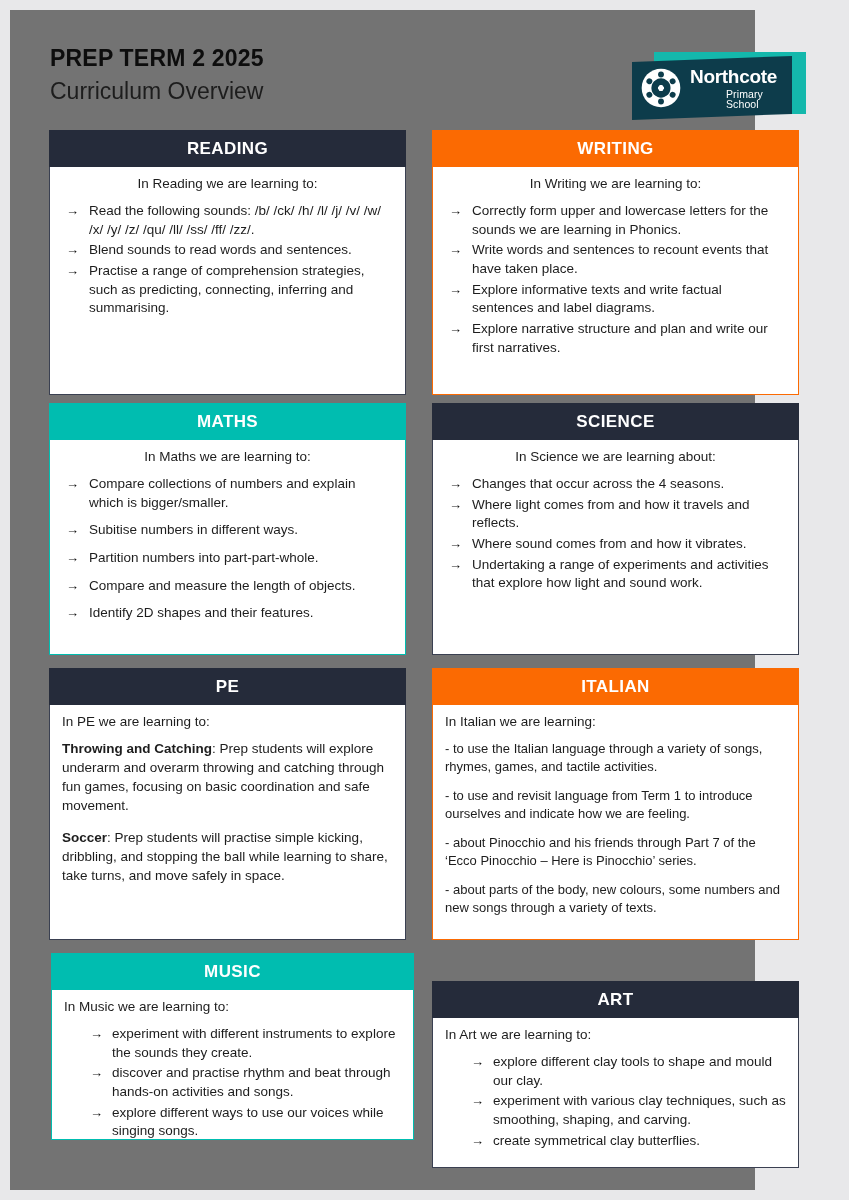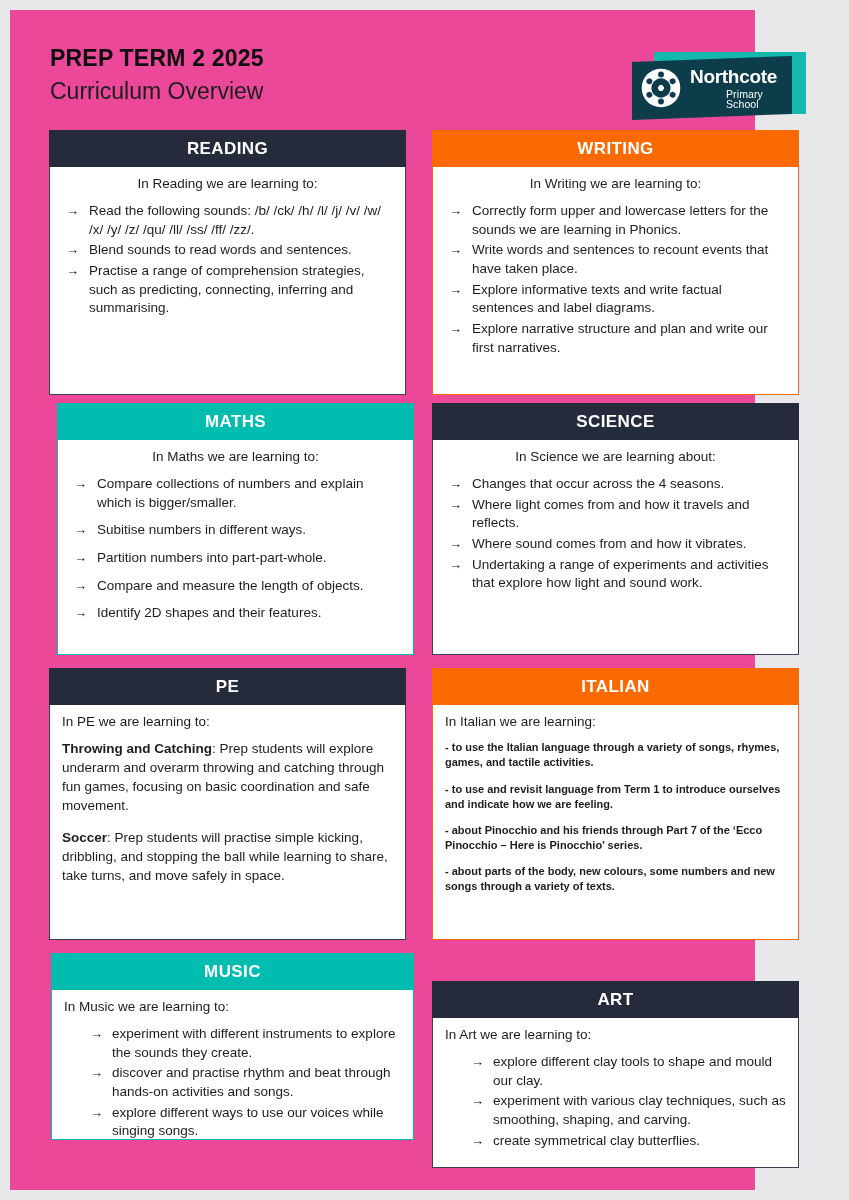--- a/index.html
+++ b/index.html
@@ -12,21 +12,21 @@
     background: #e8e8ea;
     font-family: "Liberation Sans", sans-serif;
     overflow: hidden;
   }
   .page {
     position: absolute;
     left: 10px;
     top: 10px;
     width: 745px;
     height: 1180px;
-    background: #ec4899;
+    background: #737373;
     box-sizing: border-box;
   }
 
   
   .header {
     position: absolute;
     left: 0; top: 0;
     width: 829px;
     height: 110px;
   }
@@ -188,25 +188,24 @@
   p.para {
     font-size: 13.5px;
     color: #1d1d1d;
     line-height: 1.4;
     margin: 0 0 13px 0;
   }
   p.para:last-child { margin-bottom: 0; }
   p.para b { font-weight: bold; }
 
   p.dash {
-    font-size: 11px;
+    font-size: 13px;
     color: #1d1d1d;
     line-height: 1.38;
     margin: 0 0 11px 0;
-    font-weight: bold;
   }
 </style>
 </head>
 <body>
 
 <div class="page">
 
   <div class="header">
     <div class="title-block">
       <div class="term-title">PREP TERM 2 2025</div>
@@ -272,21 +271,21 @@
       <p class="intro center">In Writing we are learning to:</p>
       <ul class="arrow-list">
         <li>Correctly form upper and lowercase letters for the sounds we are learning in Phonics.</li>
         <li>Write words and sentences to recount events that have taken place.</li>
         <li>Explore informative texts and write factual sentences and label diagrams.</li>
         <li>Explore narrative structure and plan and write our first narratives.</li>
       </ul>
     </div>
   </div>
 
-  <div class="card theme-teal" style="left:39px; top:393px; width:357px; height:252px;margin-left:8px;">
+  <div class="card theme-teal" style="left:39px; top:393px; width:357px; height:252px;">
     <div class="card-head">MATHS</div>
     <div class="card-body">
       <p class="intro center">In Maths we are learning to:</p>
       <ul class="arrow-list spaced">
         <li>Compare collections of numbers and explain which is bigger/smaller.</li>
         <li>Subitise numbers in different ways.</li>
         <li>Partition numbers into part-part-whole.</li>
         <li>Compare and measure the length of objects.</li>
         <li>Identify 2D shapes and their features.</li>
       </ul>

